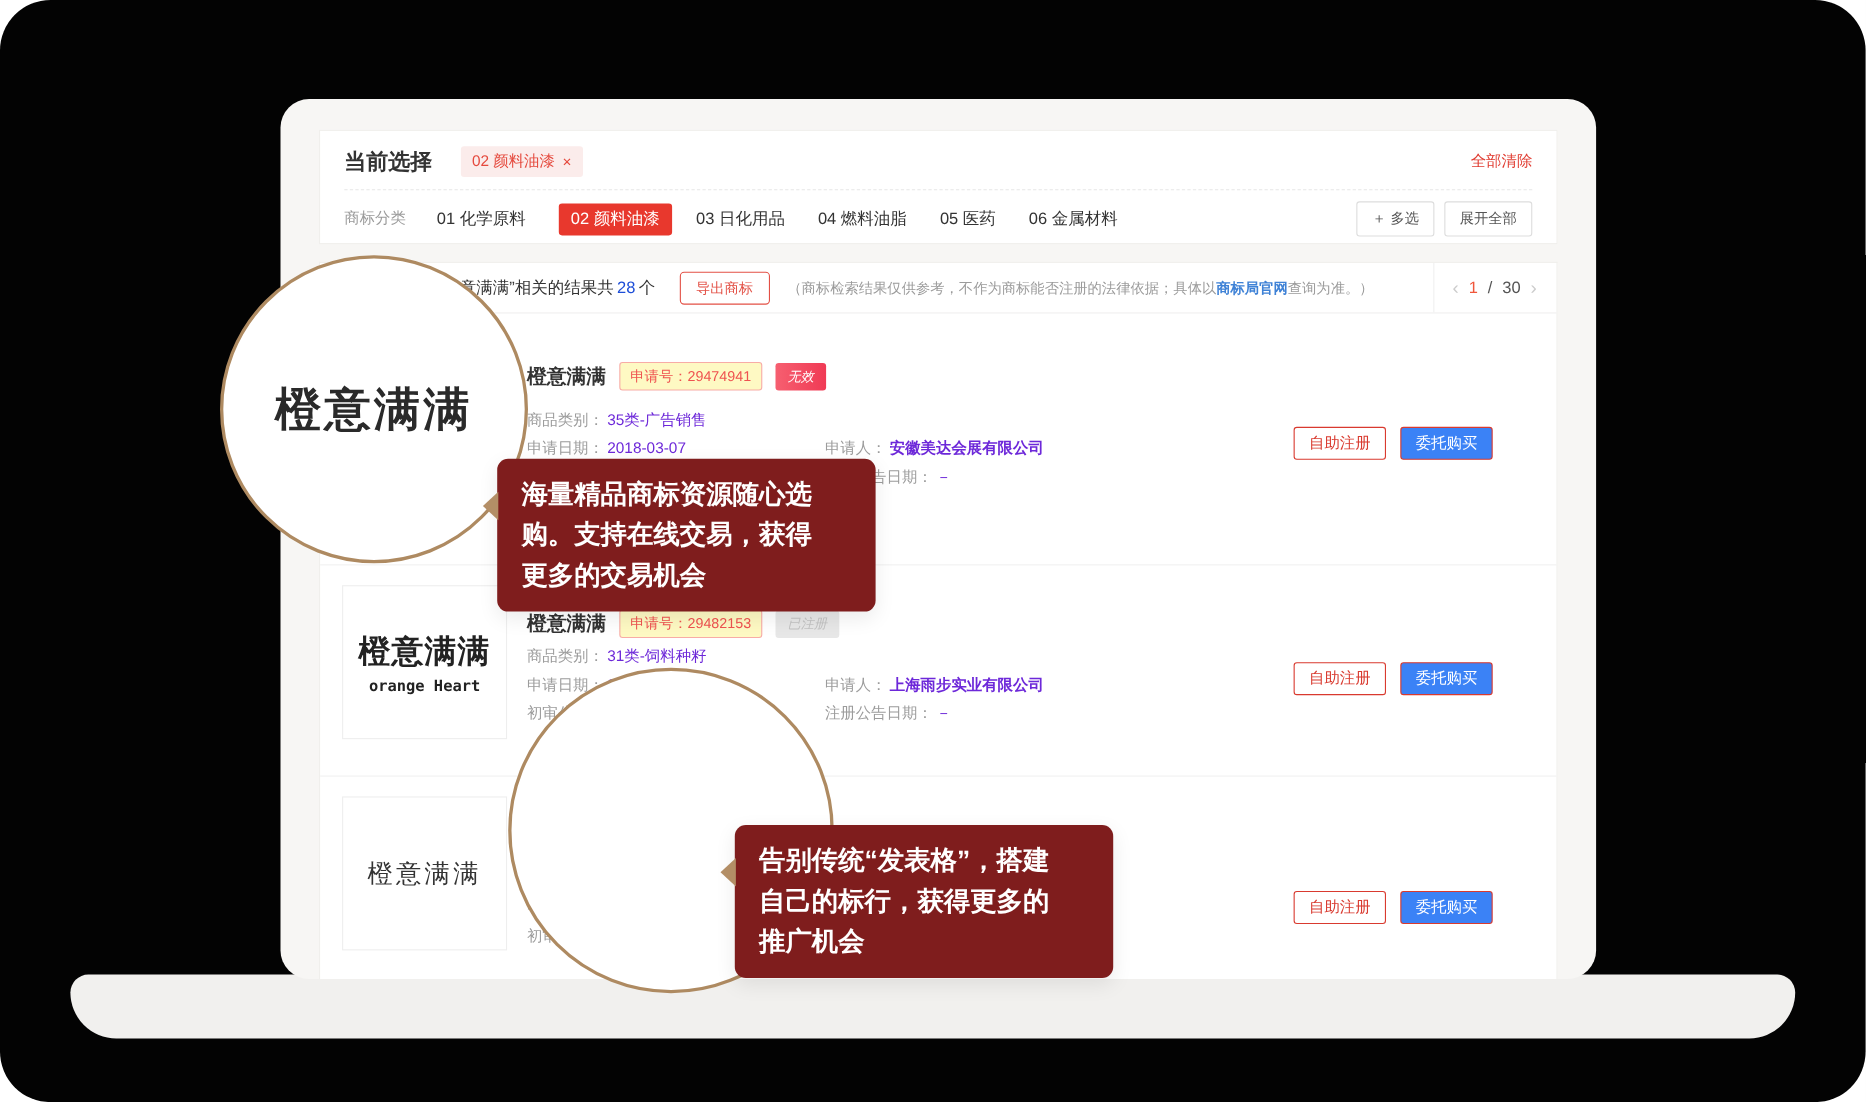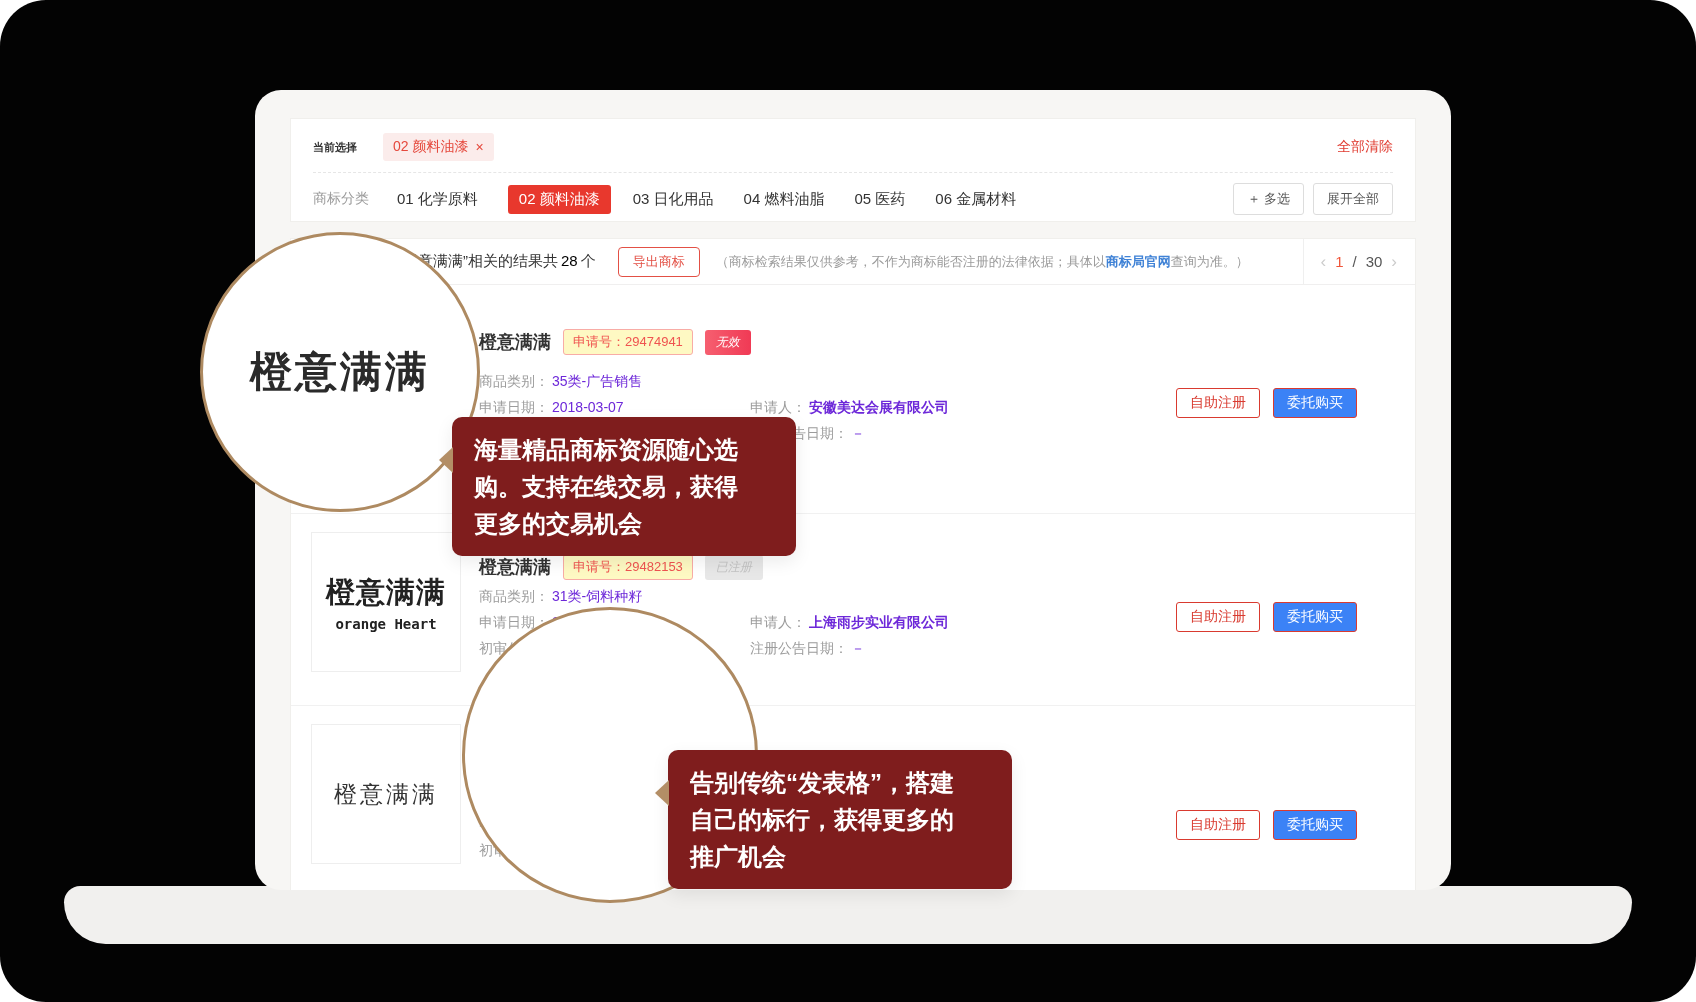--- a/index.html
+++ b/index.html
@@ -6,36 +6,36 @@
   body{width:1696px;height:1002px;overflow:hidden;font-family:"Liberation Sans",sans-serif;}
   .stage{position:relative;width:1696px;height:1002px;}
   .frame{position:absolute;inset:0;background:#030303;border-radius:46px;}
   .base{position:absolute;left:64px;top:886px;width:1568px;height:58px;background:#f1f0ee;border-radius:18px 18px 46px 46px;}
   .card{position:absolute;left:255px;top:90px;width:1196px;height:800px;background:#f7f6f4;border-radius:26px;}
   .panel{position:absolute;background:#fff;border:1px solid #f0efec;box-sizing:border-box;z-index:1;}
   .panel-filter{left:290px;top:118px;width:1126px;height:104px;}
   .panel-results{left:290px;top:238px;width:1126px;height:652px;border-bottom:none;}
   
   .f-row1{position:absolute;left:22px;right:22px;top:10px;height:36px;display:flex;align-items:center;}
-  .f-label{font-size:11px;color:#333;font-weight:700;}
+  .f-label{font-size:20px;color:#333;font-weight:700;}
   .chip{margin-left:26px;background:#fbeceb;color:#e5493d;font-size:14px;padding:5px 10px;border-radius:3px;display:flex;align-items:center;gap:7px;cursor:pointer;}
   .chip .x{font-size:14px;line-height:1;}
   .spacer{flex:1;}
   .clear-all{color:#e03b30;font-size:14px;cursor:pointer;}
   .f-dash{position:absolute;left:22px;right:22px;top:53px;border-top:1px dashed #e6e6e6;}
   .f-row2{position:absolute;left:22px;right:22px;top:62px;height:36px;display:flex;align-items:center;}
   .cat-label{font-size:14px;color:#9a9a9a;margin-right:28px;}
   .cat-item{font-size:15px;color:#333;margin-right:30px;cursor:pointer;white-space:nowrap;}
   .cat-item.selected{background:#e8382d;color:#fff;padding:5px 11px;border-radius:3px;margin-right:22px;}
   .f-btn{border:1px solid #ddd;border-radius:3px;color:#555;font-size:13px;padding:6px 13px;background:#fff;cursor:pointer;white-space:nowrap;}
   .f-btn + .f-btn{margin-left:9px;}
   
   .r-header{position:absolute;left:0;right:0;top:0;height:46px;display:flex;align-items:center;padding:0 0 0 22px;border-bottom:1px solid #f0efef;box-sizing:border-box;}
   .summary{font-size:15px;color:#333;margin-left:40px;white-space:nowrap;}
-  .summary .count{color:#000000;margin:0 3px;}
+  .summary .count{color:#1d4ed8;margin:0 3px;}
   .export-btn{margin-left:22px;border:1px solid #e35045;color:#e35045;background:#fff;font-size:13px;padding:5px 14px;border-radius:4px;cursor:pointer;white-space:nowrap;}
   .disclaimer{margin-left:16px;font-size:13px;color:#9b9b9b;white-space:nowrap;}
   .disclaimer .site{color:#3f82d6;font-weight:700;cursor:pointer;}
   .pagination{margin-left:auto;display:flex;align-items:center;gap:9px;border-left:1px solid #efefef;height:100%;padding:0 18px 0 16px;font-size:15px;}
   .pg-arrow{color:#ccc;font-size:17px;cursor:pointer;}
   .pg-cur{color:#f0563a;}
   .pg-sep,.pg-total{color:#555;}
   
   .row{position:absolute;left:0;right:0;z-index:3;}
   .row-1{top:46px;height:228px;}

